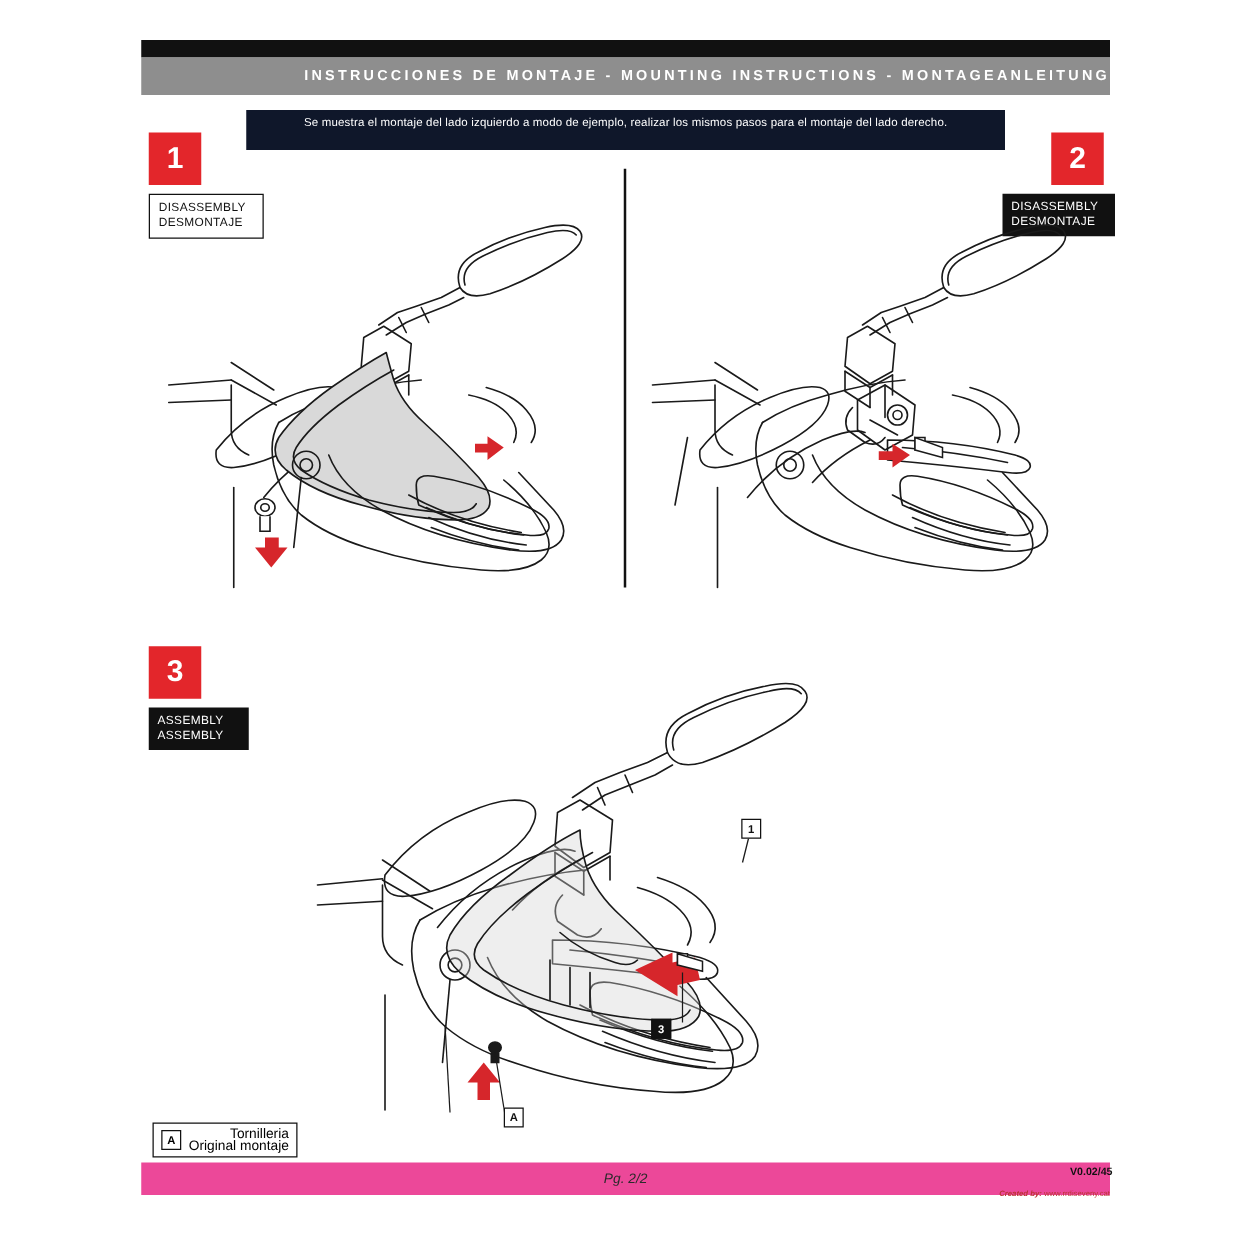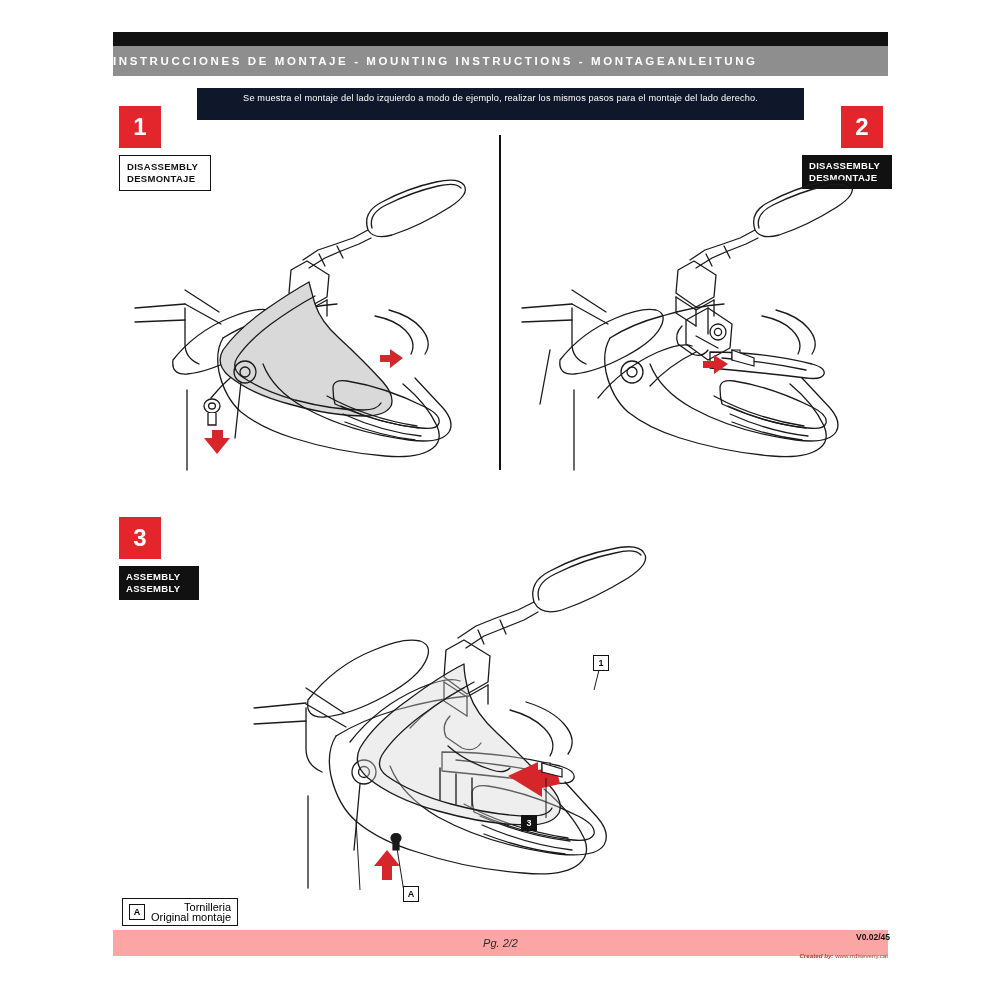--- a/index.html
+++ b/index.html
@@ -4,53 +4,53 @@
 <style>
   html,body{margin:0;padding:0;background:#ffffff;}
   body{width:1000px;height:1000px;position:relative;font-family:"Liberation Sans",sans-serif;overflow:hidden;}
   .sheet{position:absolute;left:0;top:0;width:1000px;height:1000px;background:#fff;}
 
   
   .topbar-black{position:absolute;left:113px;top:32px;width:775px;height:14px;background:#111;}
   .topbar-grey{position:absolute;left:113px;top:46px;width:775px;height:30px;background:#8e8e8e;}
   .topbar-grey .t{
     color:#fff;font-size:11.5px;letter-spacing:2.6px;font-weight:bold;
-    text-align:left;line-height:30px;white-space:nowrap;
+    text-align:right;line-height:30px;white-space:nowrap;
   }
 
   
   .notebar{position:absolute;left:197px;top:88px;width:607px;height:32px;background:#0f172a;color:#fff;
     text-align:center;font-size:9.2px;line-height:13px;padding-top:4px;box-sizing:border-box;}
   .notebar div{letter-spacing:.15px;}
 
   
   .badge{position:absolute;width:42px;height:42px;background:#e3262b;color:#fff;
     font-size:24px;font-weight:bold;display:flex;align-items:center;justify-content:center;}
 
   
-  .lbl{position:absolute;background:#111;color:#fff;font-size:9.5px;font-weight:bold;
+  .lbl{position:absolute;background:#111;color:#fff;font-size:9.5px;font-weight:normal;
     padding:5px 7px 5px 7px;line-height:12px;letter-spacing:.3px;}
   .lbl.inv{background:#fff;color:#111;border:1.6px solid #111;}
 
   
   .vline{position:absolute;background:#111;}
 
   
   .callout{position:absolute;border:1.4px solid #111;background:#fff;color:#111;
     font-size:9px;font-weight:bold;width:14px;height:14px;display:flex;align-items:center;justify-content:center;}
 
   
   .legend{position:absolute;left:122px;top:898px;display:flex;align-items:center;
     border:1.4px solid #111;background:#fff;padding:3px 6px;}
   .legend .k{width:14px;height:14px;border:1.4px solid #111;display:flex;align-items:center;
     justify-content:center;font-size:9px;font-weight:bold;margin-right:6px;}
   .legend .txt{font-size:11px;line-height:10px;text-align:right;}
 
   
-  .footer{position:absolute;left:113px;top:930px;width:775px;height:26px;background:#fca5a5;}
+  .footer{position:absolute;left:113px;top:930px;width:775px;height:26px;background:#ec4899;}
   .footer .pg{position:absolute;left:0;top:0;width:775px;height:26px;line-height:26px;text-align:center;
      color:#2b2b2b;font-size:11px;font-style:italic;}
   .footer-right{position:absolute;left:820px;top:932px;text-align:right;width:70px;}
   .footer-right .v{font-size:8.5px;font-weight:bold;color:#111;}
   .created{position:absolute;left:760px;top:952px;width:128px;text-align:right;font-size:6.2px;color:#b33;}
   .created b{color:#b33;font-style:italic;}
 
   svg{display:block;}
   .art{position:absolute;}
 </style>

